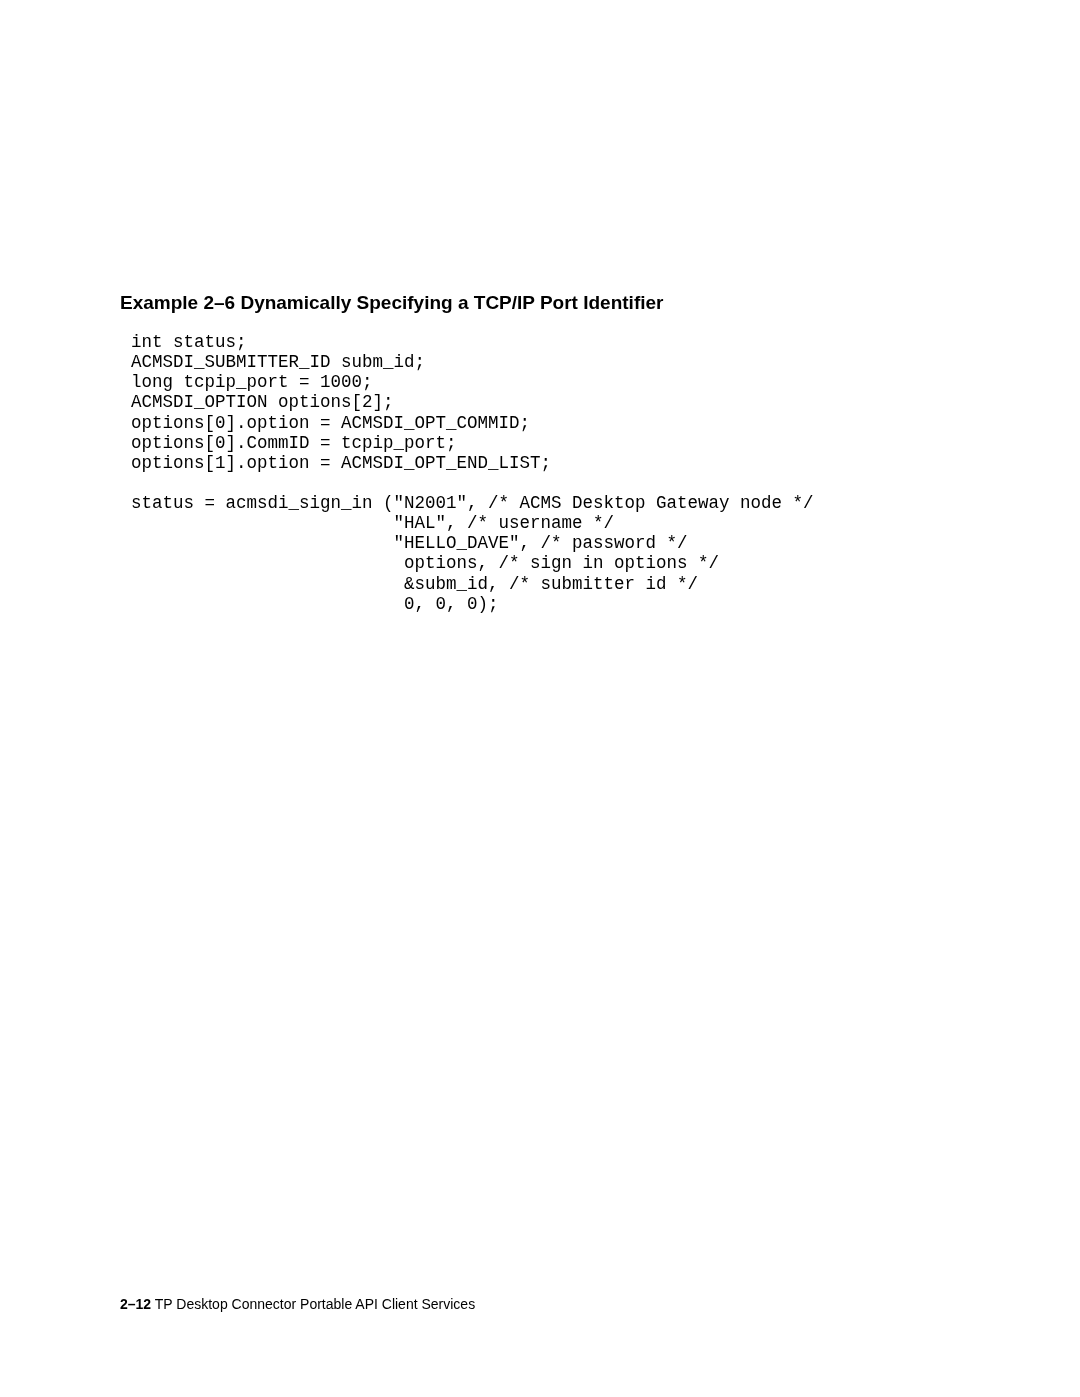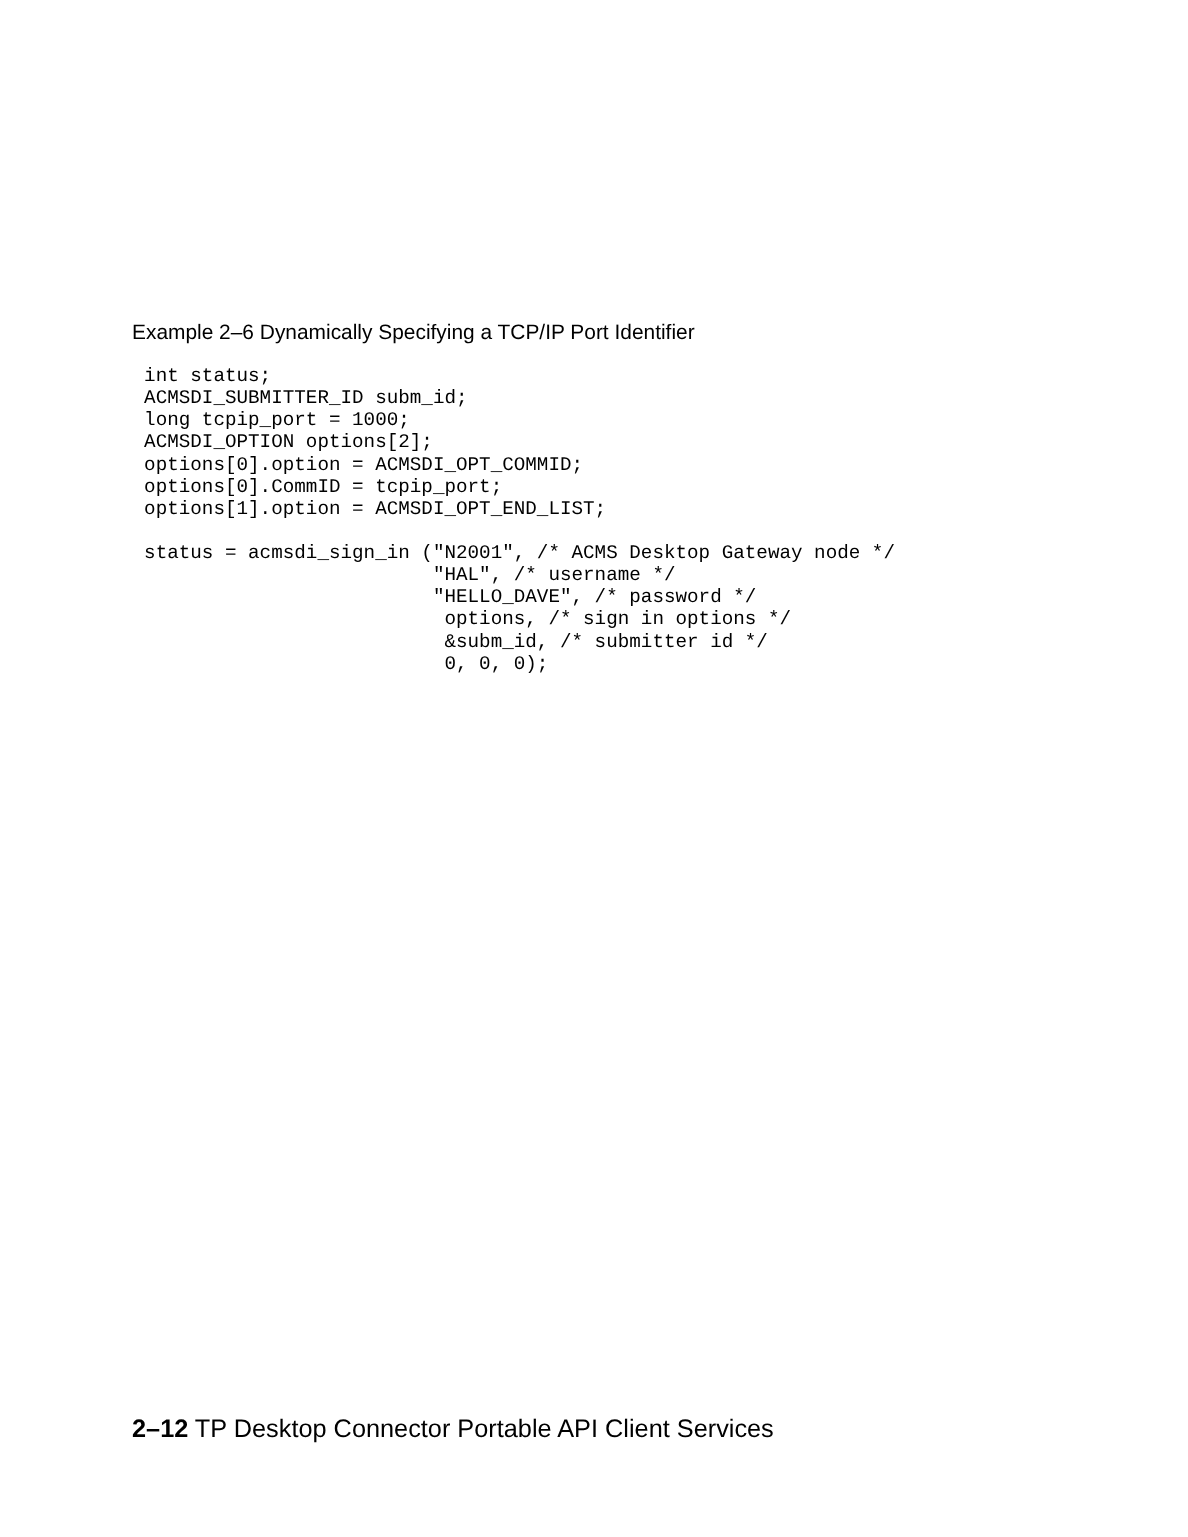--- a/index.html
+++ b/index.html
@@ -14,37 +14,37 @@
   }
   .page {
     position: relative;
     width: 1080px;
     height: 1397px;
     box-sizing: border-box;
     padding: 292px 120px 0 120px;
   }
   .example-title {
     font-family: Arial, Helvetica, sans-serif;
-    font-weight: normal;
+    font-weight: bold;
     font-size: 19px;
     margin: 0 0 18px 0;
   }
   .code-block {
     font-family: "Courier New", Courier, monospace;
     font-size: 17.5px;
     line-height: 1.15;
     white-space: pre;
     margin: 11px;
   }
   .footer {
     position: absolute;
     left: 120px;
     bottom: 85px;
     font-family: Arial, Helvetica, sans-serif;
-    font-size: 23px;
+    font-size: 14px;
   }
   .footer .page-num {
     font-weight: bold;
   }
 </style>
 </head>
 <body>
 
 <div class="page">
 

